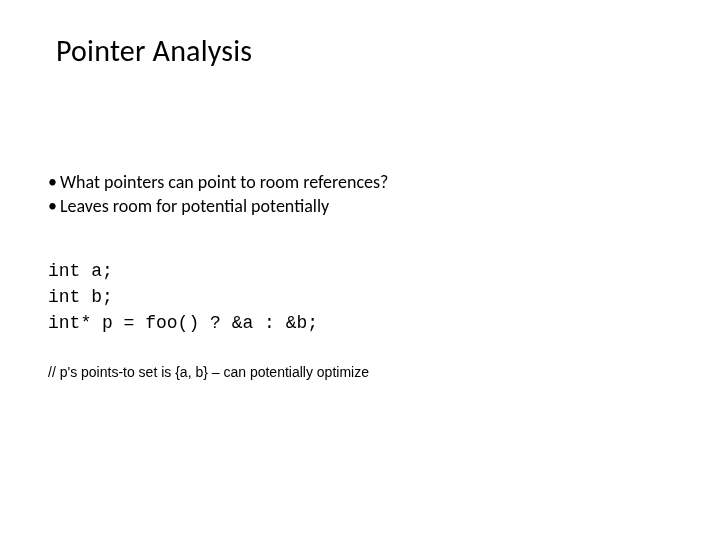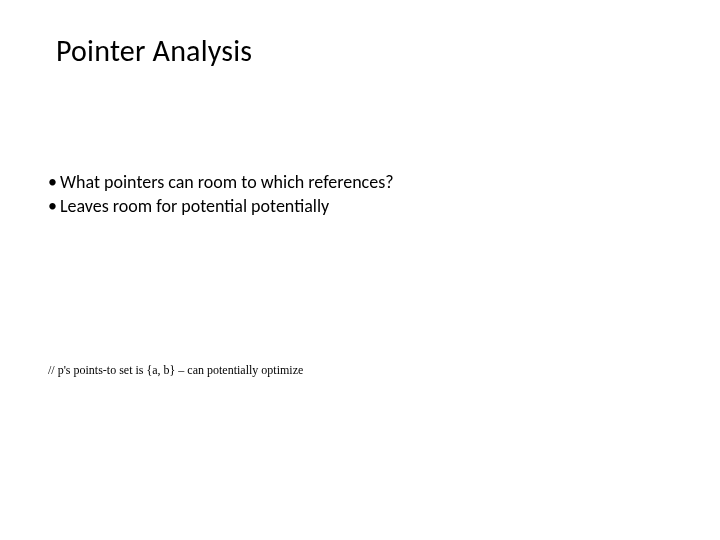--- a/index.html
+++ b/index.html
@@ -50,40 +50,43 @@
     top: 258px;
     font-family: Consolas, "Courier New", monospace;
     font-size: 18px;
     line-height: 1.45;
     white-space: pre;
   }
   .code-comment {
     position: absolute;
     left: 48px;
     top: 362px;
-    font-family: Liberation Serif, serif;
-    font-size: 12px;
+    font-family: Liberation Sans, sans-serif;
+    font-size: 14px;
     line-height: 1.45;
     white-space: pre;
   }
 </style>
 </head>
 <body>
 
 <div class="slide">
 
   <div class="title">Pointer Analysis</div>
 
   <div class="bullets">
     <div class="bullet">
       <span class="dot">•</span>
-      <span>What pointers can room to which references?</span>
+      <span>What pointers can point to room references?</span>
     </div>
     <div class="bullet">
       <span class="dot">•</span>
       <span>Leaves room for potential potentially</span>
     </div>
   </div>
 
+  <div class="code"><span>int a;</span>
+<span>int b;</span>
+<span>int* p = foo() ? &amp;a : &amp;b;</span></div>
 
   <div class="code-comment">// p's points-to set is {a, b} – can potentially optimize</div>
 
 </div>
 
 </body></html>

